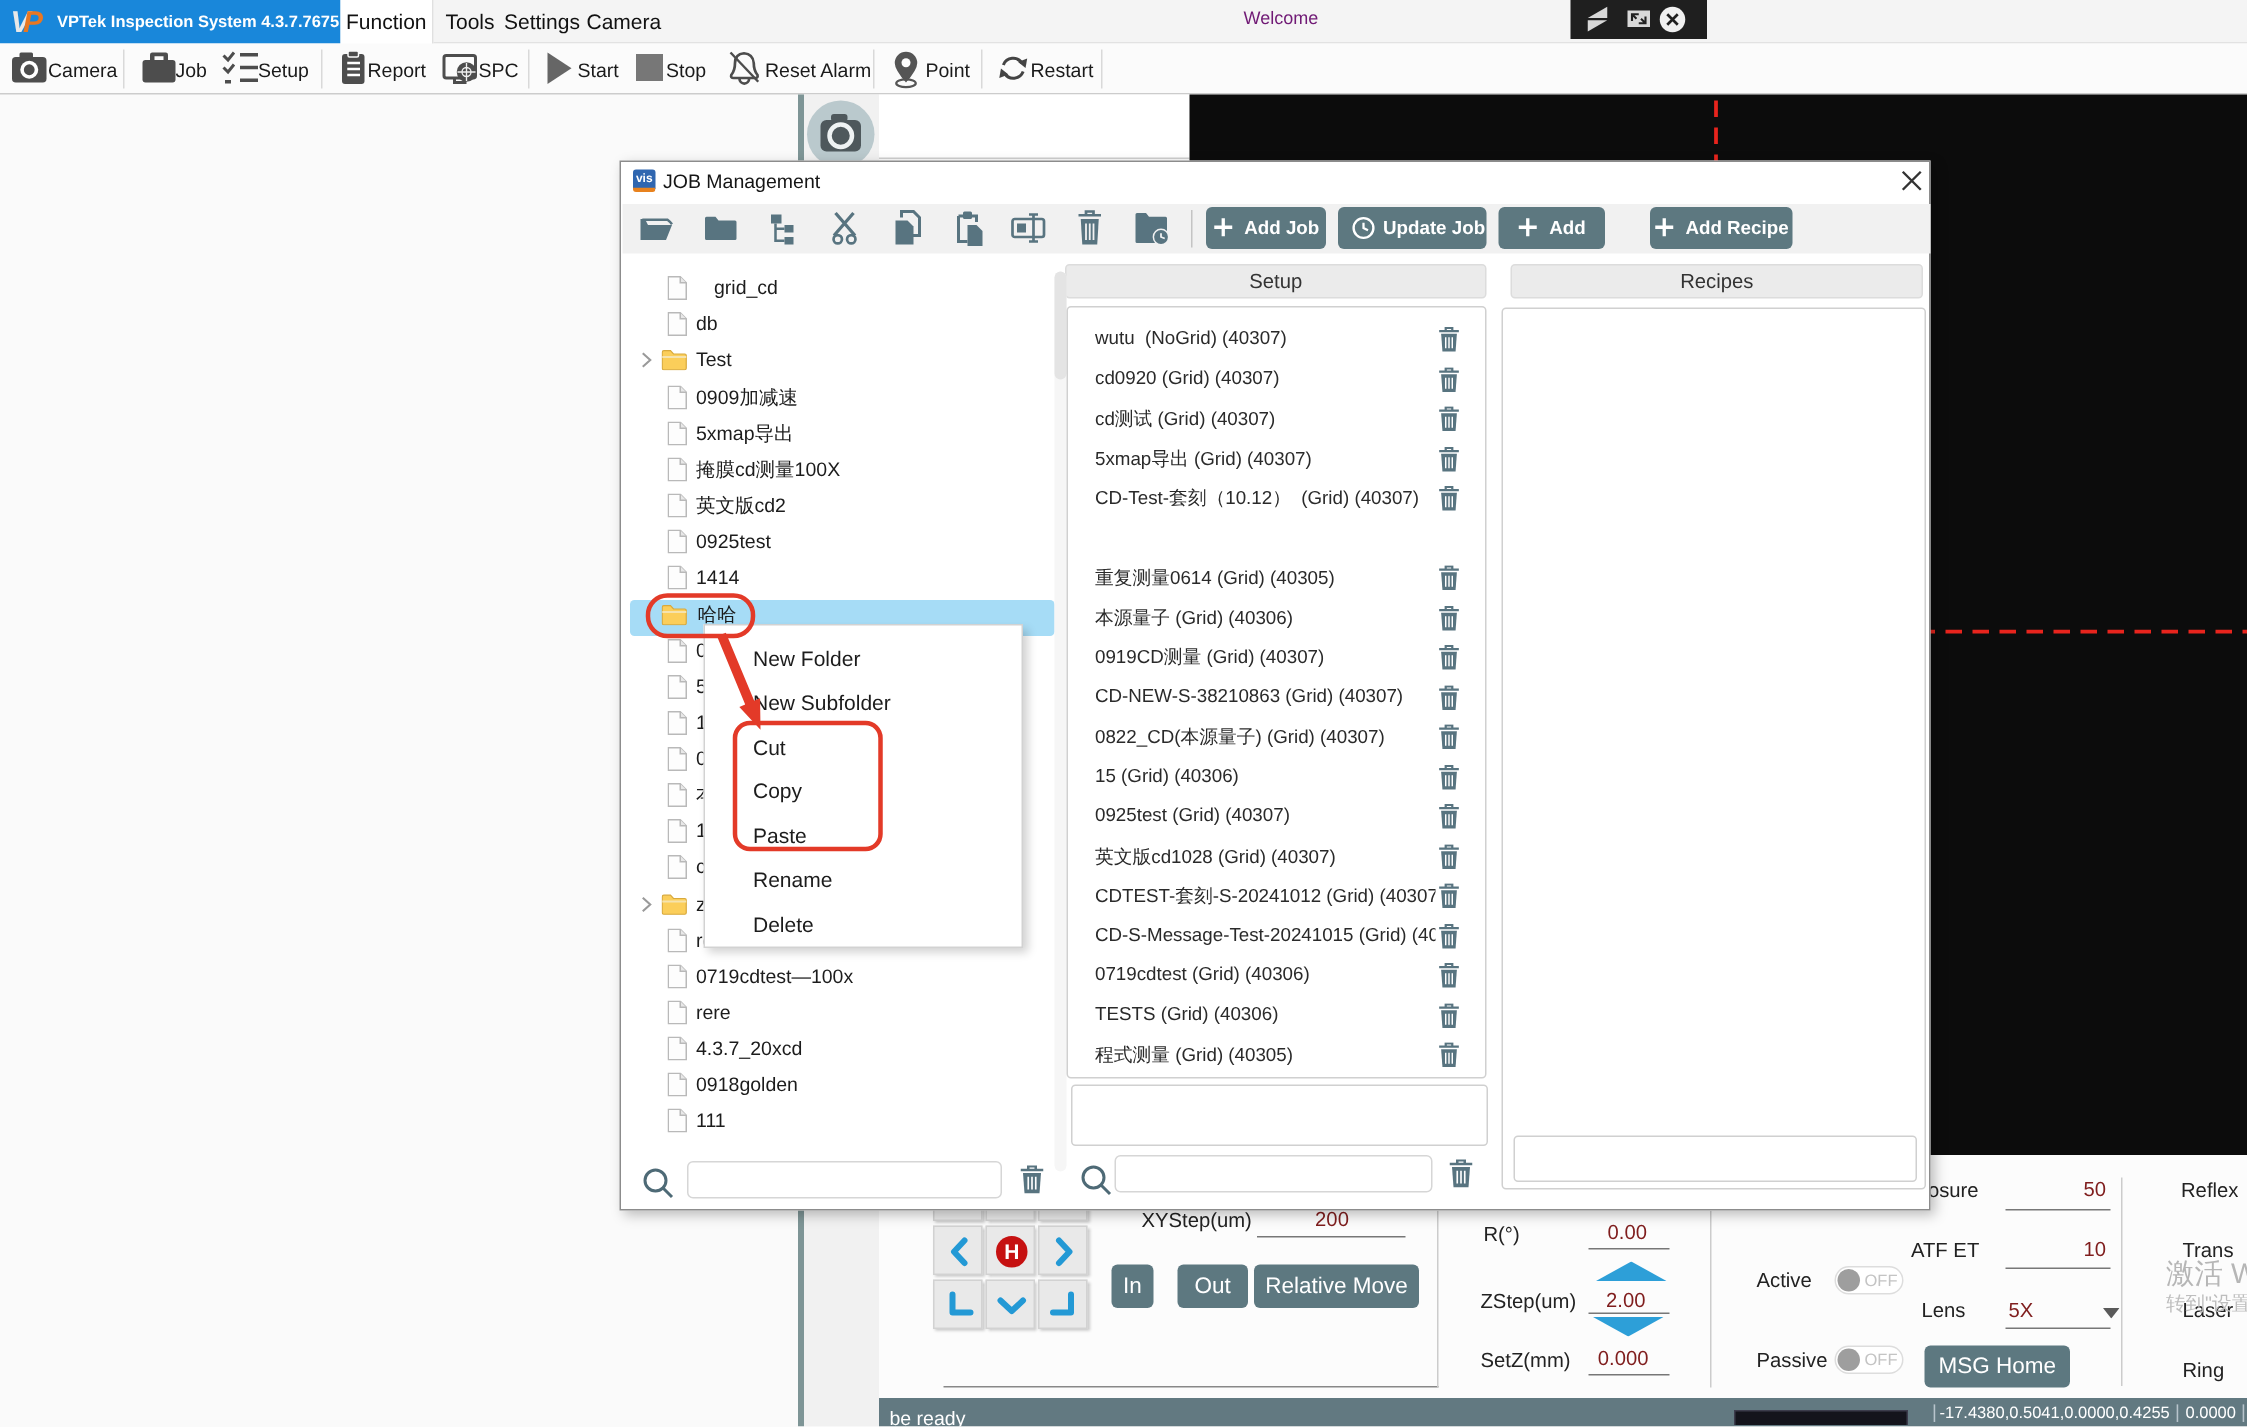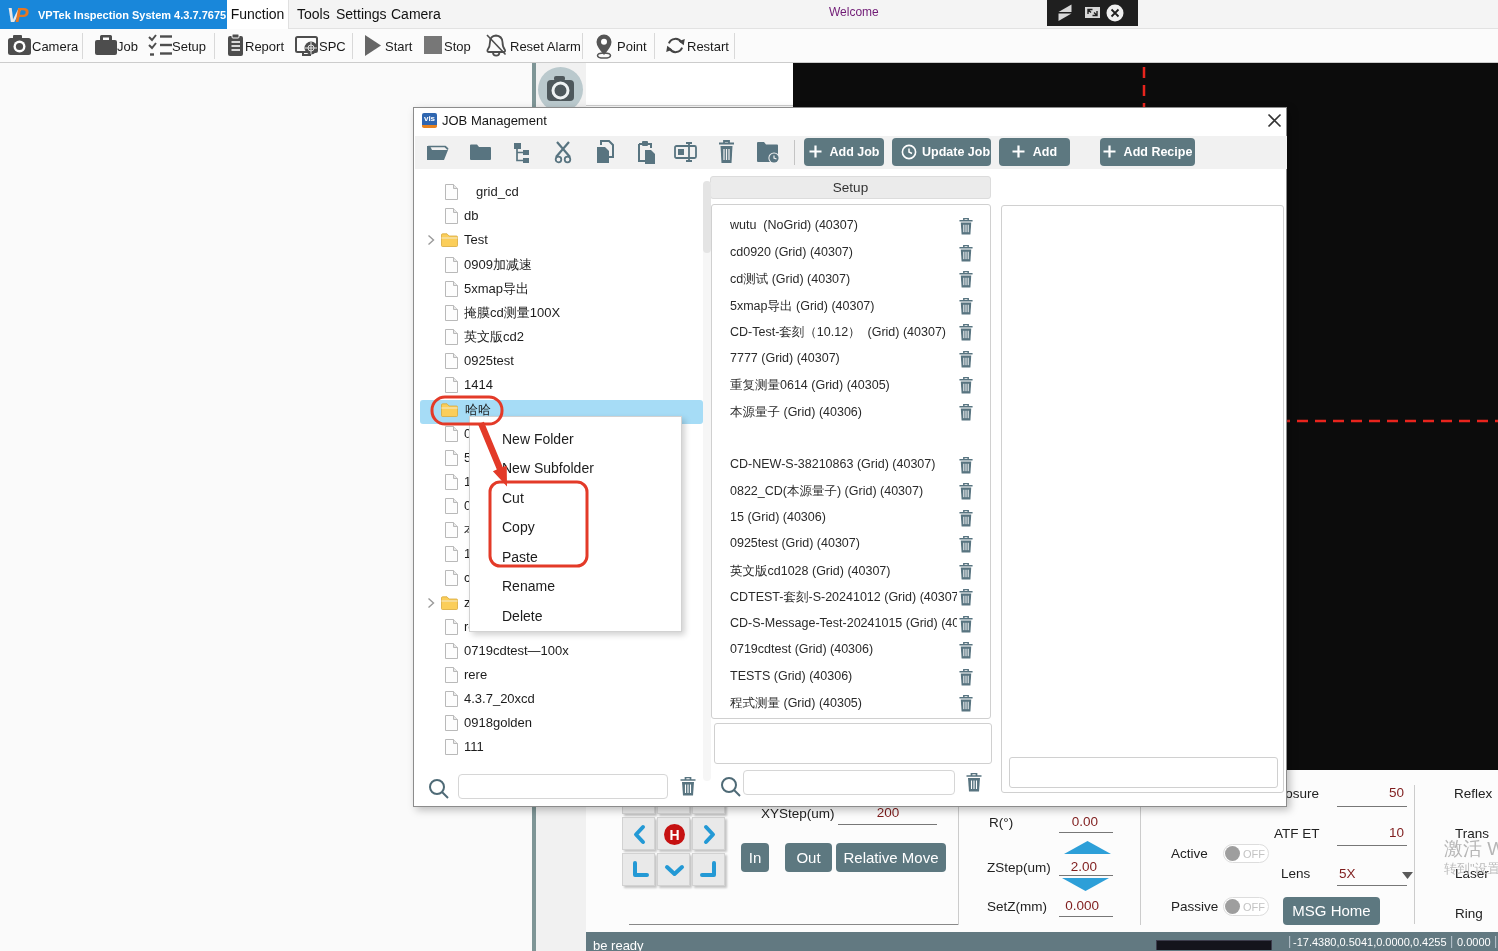--- a/index.html
+++ b/index.html
@@ -346,20 +346,21 @@
         <span style="position:absolute;left:30px;top:0;white-space:nowrap;">Update Job</span>
       </div>
     <div class="abs dlg-btn" style="left:585px;width:71px;"><svg style="margin-right:8px;vertical-align:-2px;" width="13" height="13" viewBox="0 0 13 13">
           <path d="M6.5 0.5 L6.5 12.5 M0.5 6.5 L12.5 6.5" stroke="#fff" stroke-width="2.2"></path>
         </svg>Add Setup</div>
     <div class="abs dlg-btn" style="left:686px;width:95px;"><svg style="margin-right:8px;vertical-align:-2px;" width="13" height="13" viewBox="0 0 13 13">
           <path d="M6.5 0.5 L6.5 12.5 M0.5 6.5 L12.5 6.5" stroke="#fff" stroke-width="2.2"></path>
         </svg>Add Recipe</div>
 
     <div class="abs hdr" style="left:296px;width:281px;">Setup</div>
+    <div class="abs hdr" style="left:593px;width:275px;">Recipes</div>
 
     <div class="abs" style="left:6px;top:292px;width:283px;height:24px;background:#a6dcf6;border-radius:3px;"></div>
 
     <div class="abs" id="treewrap" style="left:0;top:2px;width:300px;height:660px;">
       <div class="trow" style="left:31px;top:73px;"><svg class="fi" width="13" height="16" viewBox="0 0 13 16">
             <path d="M0.5 0.5 L8.5 0.5 L12.5 4.5 L12.5 15.5 L0.5 15.5 Z" fill="#fdfdfd" stroke="#b9b9b9"></path>
             <path d="M8.5 0.5 L8.5 4.5 L12.5 4.5" fill="#e8e8e8" stroke="#b9b9b9"></path>
           </svg><span style="margin-left:18px;">grid_cd</span></div>
       <div class="trow" style="left:31px;top:97px;"><svg class="fi" width="13" height="16" viewBox="0 0 13 16">
             <path d="M0.5 0.5 L8.5 0.5 L12.5 4.5 L12.5 15.5 L0.5 15.5 Z" fill="#fdfdfd" stroke="#b9b9b9"></path>
@@ -507,38 +508,38 @@
           </svg>
         </div>
       <div class="srow" style="top:119px;">
           <span class="t">CD-Test-套刻（10.12）&nbsp;&nbsp;(Grid) (40307)</span>
           <svg width="14" height="17" viewBox="0 0 16 19">
             <path d="M0.5 3 L15.5 3 M5.5 3 L5.5 0.5 L10.5 0.5 L10.5 3" stroke="#587480" stroke-width="1.7" fill="none"></path>
             <path d="M2 5 L14 5 L13 18.5 L3 18.5 Z" fill="#587480"></path>
             <path d="M5.5 7.5 L5.5 16 M8 7.5 L8 16 M10.5 7.5 L10.5 16" stroke="#fff" stroke-width="1.1"></path>
           </svg>
         </div>
-      <div class="srow" style="top:145.5px;">
-          <span class="t">7777 (Grid) (40307)</span>
-          <svg width="14" height="17" viewBox="0 0 16 19">
-            <path d="M0.5 3 L15.5 3 M5.5 3 L5.5 0.5 L10.5 0.5 L10.5 3" stroke="#587480" stroke-width="1.7" fill="none"></path>
-            <path d="M2 5 L14 5 L13 18.5 L3 18.5 Z" fill="#587480"></path>
-            <path d="M5.5 7.5 L5.5 16 M8 7.5 L8 16 M10.5 7.5 L10.5 16" stroke="#fff" stroke-width="1.1"></path>
-          </svg>
-        </div>
       <div class="srow" style="top:172px;">
           <span class="t">重复测量0614 (Grid) (40305)</span>
           <svg width="14" height="17" viewBox="0 0 16 19">
             <path d="M0.5 3 L15.5 3 M5.5 3 L5.5 0.5 L10.5 0.5 L10.5 3" stroke="#587480" stroke-width="1.7" fill="none"></path>
             <path d="M2 5 L14 5 L13 18.5 L3 18.5 Z" fill="#587480"></path>
             <path d="M5.5 7.5 L5.5 16 M8 7.5 L8 16 M10.5 7.5 L10.5 16" stroke="#fff" stroke-width="1.1"></path>
           </svg>
         </div>
       <div class="srow" style="top:198.5px;">
           <span class="t">本源量子 (Grid) (40306)</span>
+          <svg width="14" height="17" viewBox="0 0 16 19">
+            <path d="M0.5 3 L15.5 3 M5.5 3 L5.5 0.5 L10.5 0.5 L10.5 3" stroke="#587480" stroke-width="1.7" fill="none"></path>
+            <path d="M2 5 L14 5 L13 18.5 L3 18.5 Z" fill="#587480"></path>
+            <path d="M5.5 7.5 L5.5 16 M8 7.5 L8 16 M10.5 7.5 L10.5 16" stroke="#fff" stroke-width="1.1"></path>
+          </svg>
+        </div>
+      <div class="srow" style="top:225px;">
+          <span class="t">0919CD测量 (Grid) (40307)</span>
           <svg width="14" height="17" viewBox="0 0 16 19">
             <path d="M0.5 3 L15.5 3 M5.5 3 L5.5 0.5 L10.5 0.5 L10.5 3" stroke="#587480" stroke-width="1.7" fill="none"></path>
             <path d="M2 5 L14 5 L13 18.5 L3 18.5 Z" fill="#587480"></path>
             <path d="M5.5 7.5 L5.5 16 M8 7.5 L8 16 M10.5 7.5 L10.5 16" stroke="#fff" stroke-width="1.1"></path>
           </svg>
         </div>
       <div class="srow" style="top:251.5px;">
           <span class="t">CD-NEW-S-38210863 (Grid) (40307)</span>
           <svg width="14" height="17" viewBox="0 0 16 19">
             <path d="M0.5 3 L15.5 3 M5.5 3 L5.5 0.5 L10.5 0.5 L10.5 3" stroke="#587480" stroke-width="1.7" fill="none"></path>

